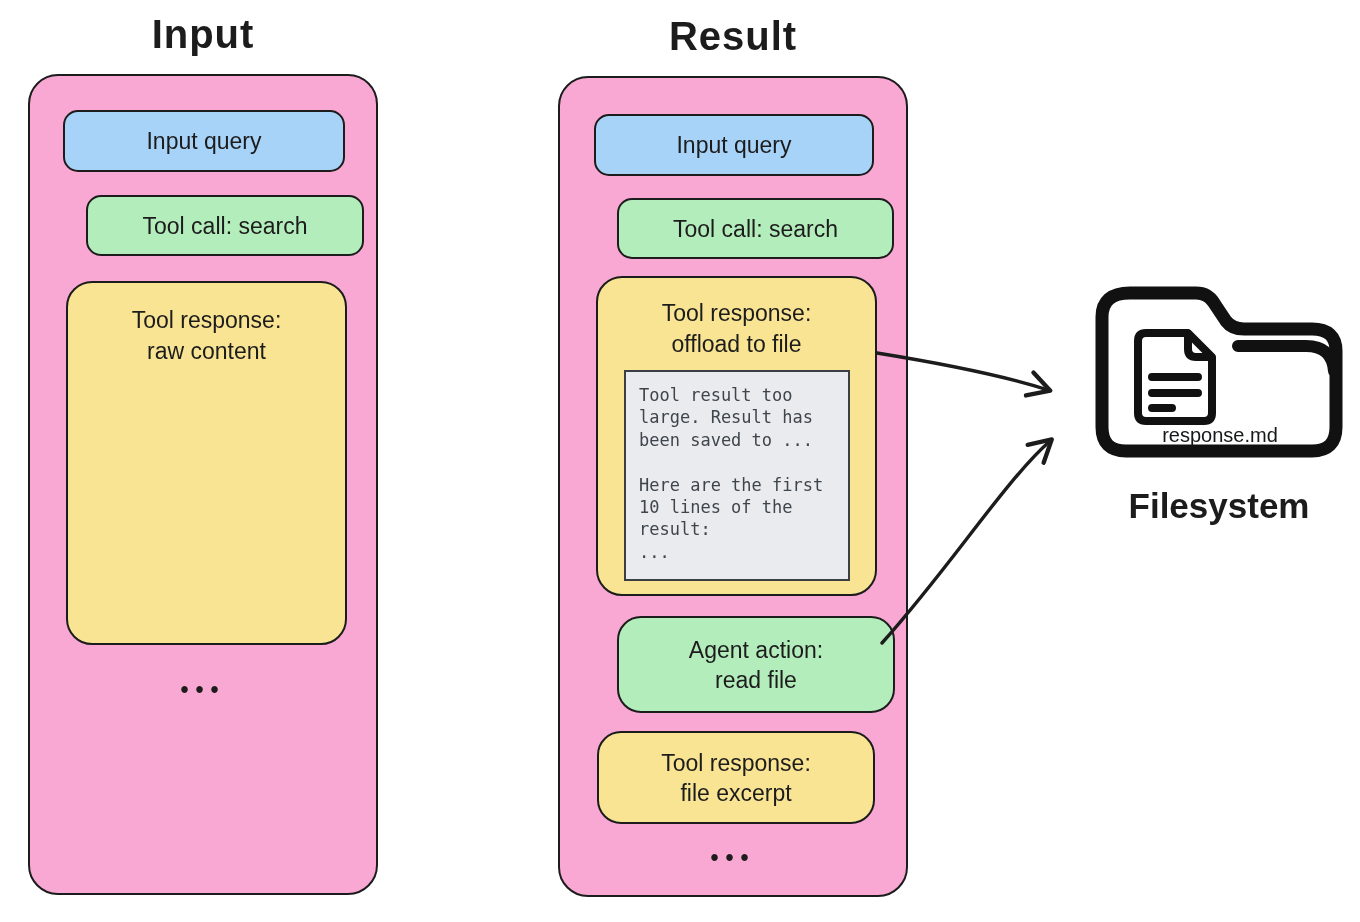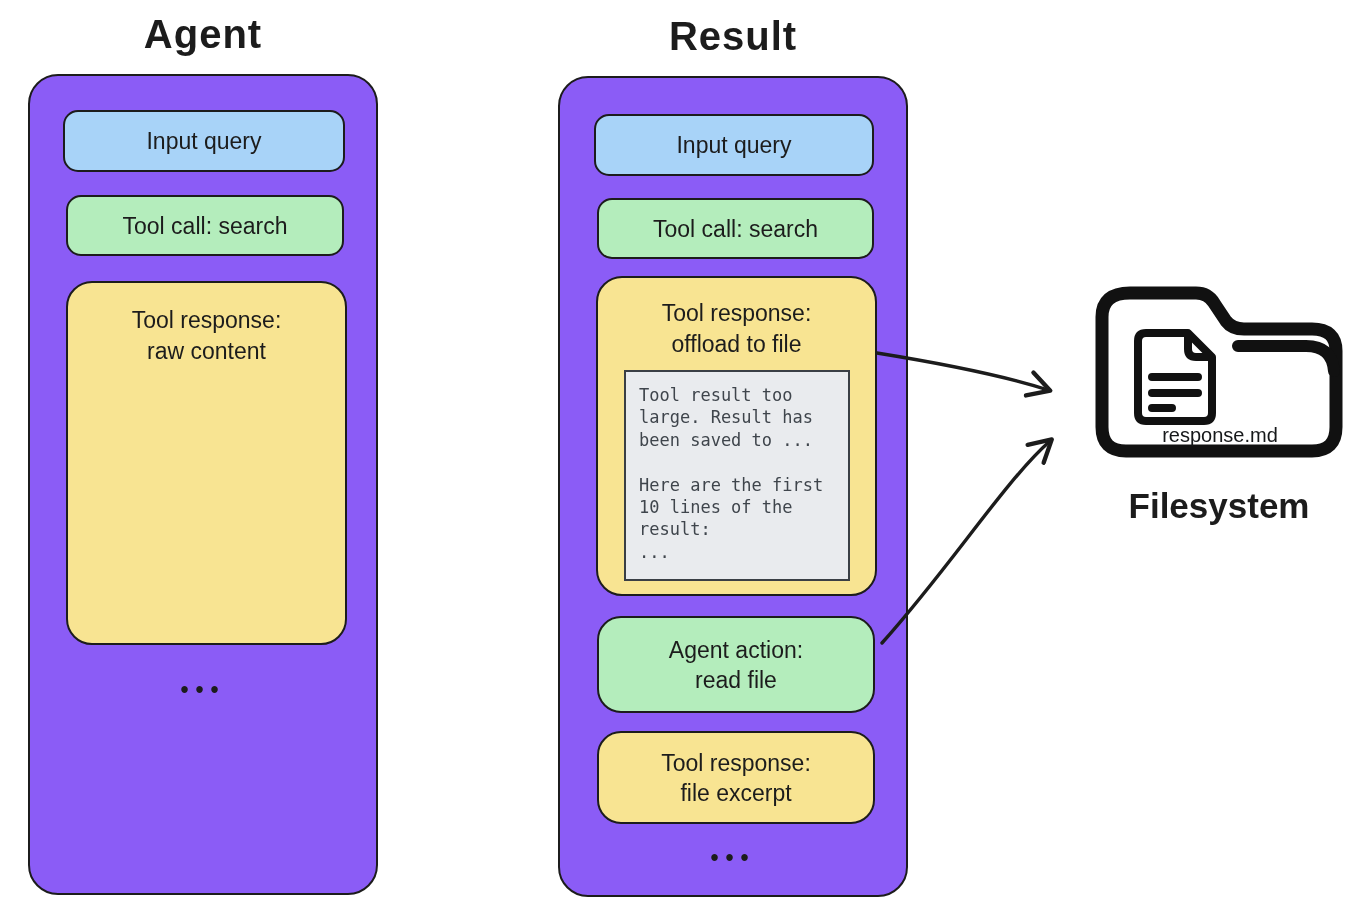--- a/index.html
+++ b/index.html
@@ -2,28 +2,28 @@
 <html><head>
 <meta charset="utf-8">
 <style>
   html,body{margin:0;padding:0;background:#ffffff;}
   .canvas{position:relative;width:1360px;height:922px;background:#ffffff;overflow:hidden;
           font-family:"Liberation Sans",sans-serif;color:#1c1c1c;}
 
   .col-title{position:absolute;text-align:center;font-size:40px;font-weight:700;
              letter-spacing:1px;color:#1c1c1c;}
 
-  .panel{position:absolute;width:350px;height:821px;background:#8b5cf6;
+  .panel{position:absolute;width:350px;height:821px;background:#f9a8d4;
          border:2.5px solid #1c1c1c;border-radius:30px;box-sizing:border-box;}
 
   .chip{position:absolute;display:flex;align-items:center;justify-content:center;
         border:2.2px solid #1c1c1c;border-radius:15px;font-size:23px;
         box-sizing:border-box;text-align:center;line-height:30px;white-space:pre-line;}
   .blue{background:#a8d3f8;}
-  .green{background:#b4edbc;}
+  .green{background:#b4edbc;margin-left:20px;}
   .yellow{background:#f8e492;}
 
   .bigbox{position:absolute;border:2.4px solid #1c1c1c;border-radius:26px;
           background:#f8e492;box-sizing:border-box;}
   .bigbox-title{text-align:center;font-size:23px;line-height:31px;white-space:pre-line;}
 
   .code{position:absolute;background:#e9ebee;border:2px solid #3a3f45;box-sizing:border-box;
         font-family:"DejaVu Sans Mono","Liberation Mono",monospace;color:#3f454c;}
   .code pre{margin:12px 13px;font-size:17px;line-height:22.4px;font-family:inherit;
             white-space:pre;}
@@ -39,21 +39,21 @@
               color:#1c1c1c;margin-top:12px;}
 
   svg{display:block;}
   .overlay{position:absolute;left:0;top:0;pointer-events:none;}
 </style>
 </head>
 <body>
 
 <div class="canvas">
 
-  <div class="col-title" style="left:28px;top:12px;width:350px;">Agent</div>
+  <div class="col-title" style="left:28px;top:12px;width:350px;">Input</div>
   <div class="col-title" style="left:558px;top:14px;width:350px;">Result</div>
 
   <div class="panel" style="left:28px;top:74px;">
     <div class="chip blue" style="left:33px;top:34px;width:282px;height:62px;">Input query</div>
     <div class="chip green" style="left:36px;top:119px;width:278px;height:61px;">Tool call: search</div>
 
     <div class="bigbox" style="left:36px;top:205px;width:281px;height:364px;">
       <div class="bigbox-title" style="margin-top:22px;">Tool response:
 raw content</div>
     </div>

